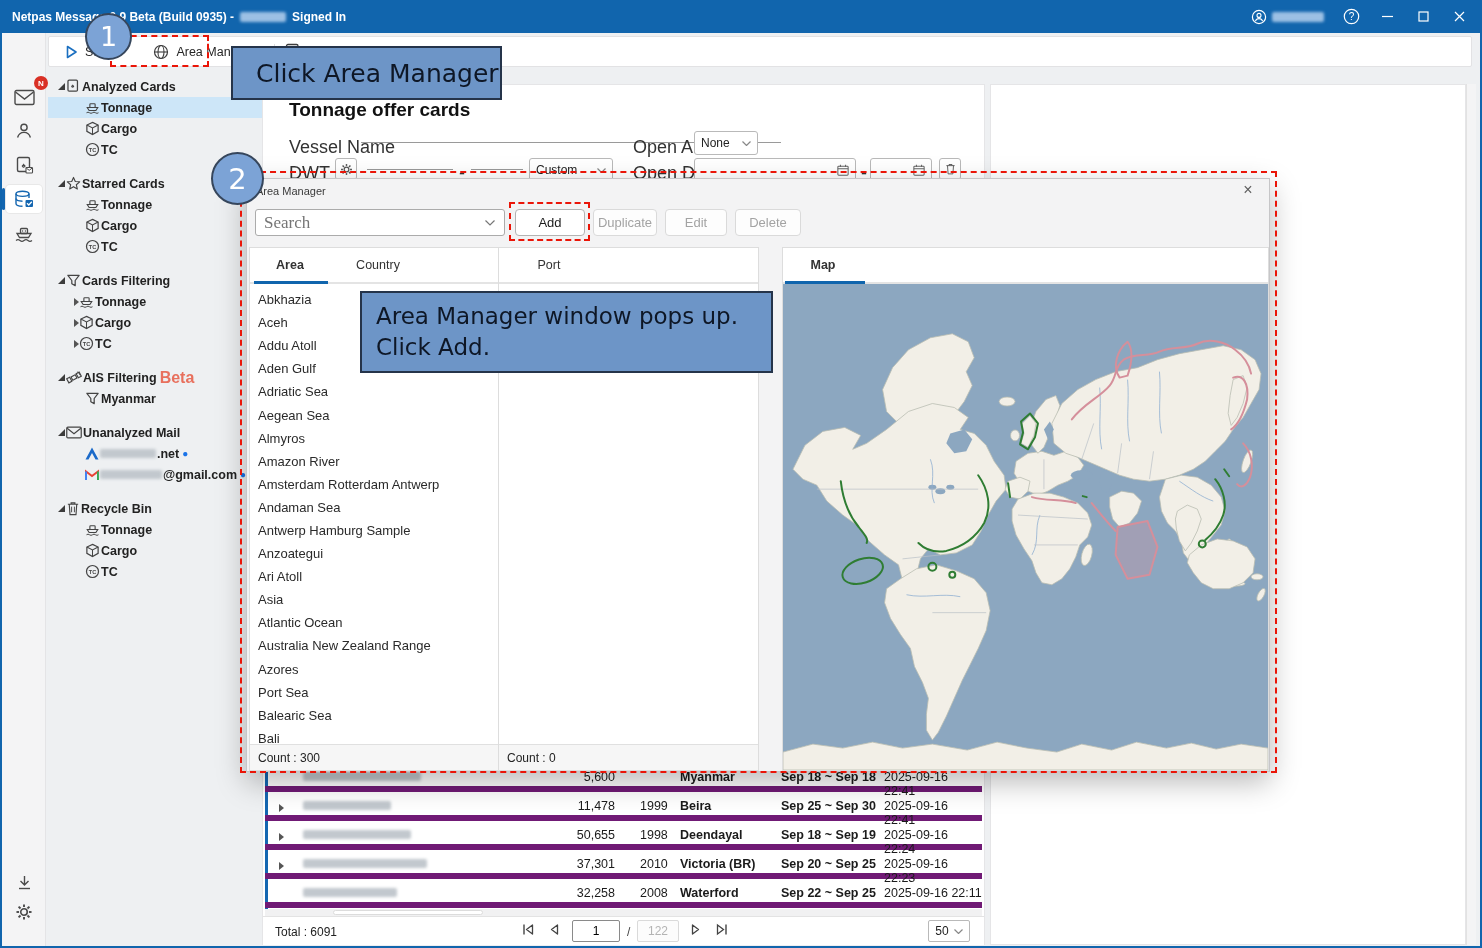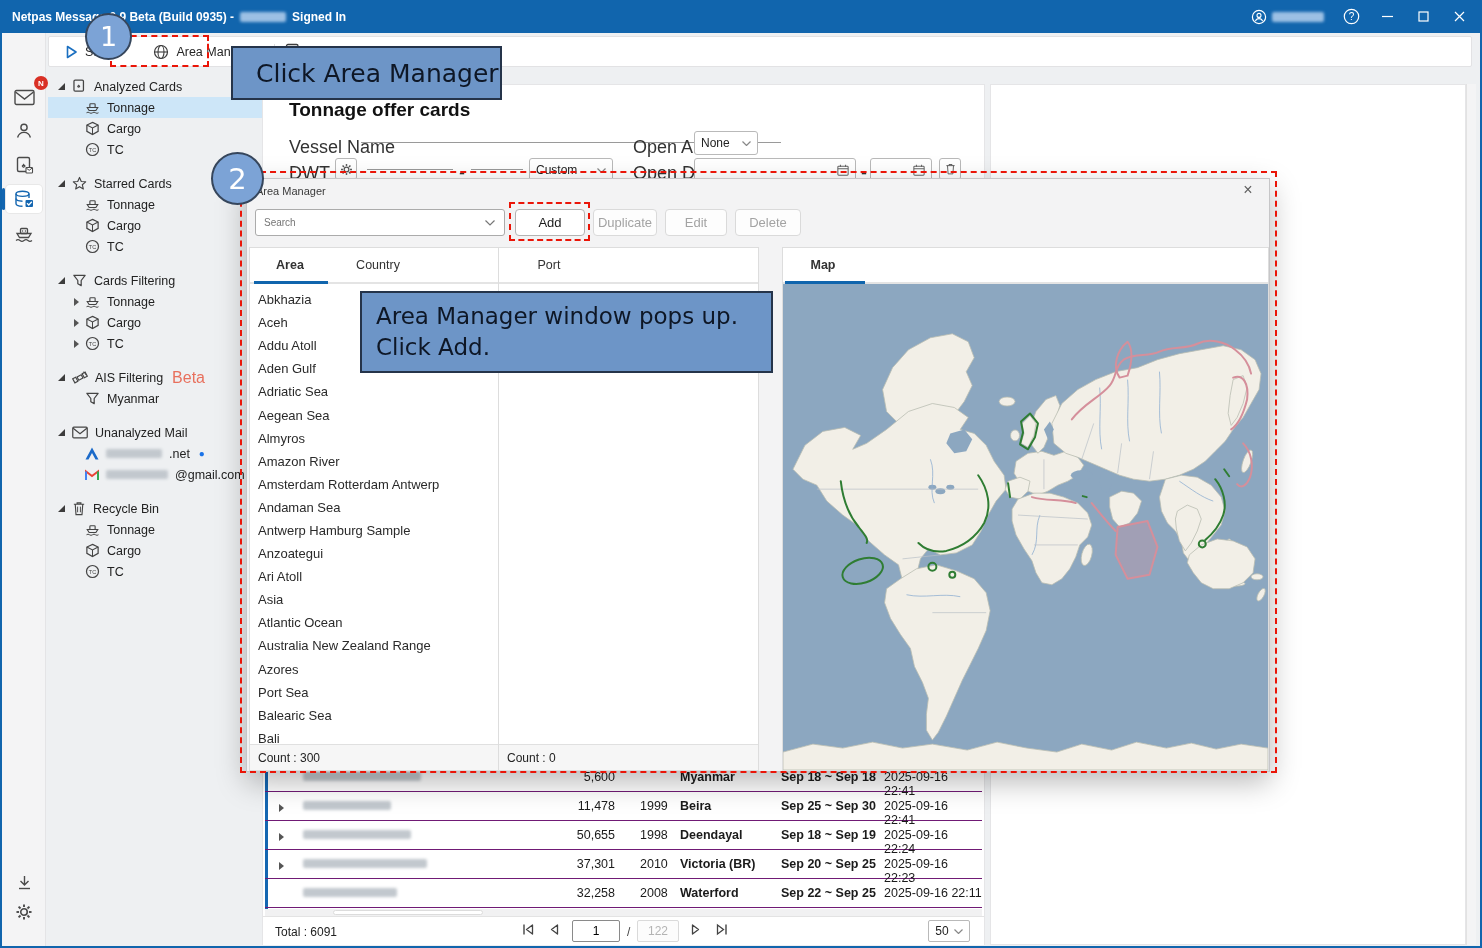--- a/index.html
+++ b/index.html
@@ -25,58 +25,58 @@
   .badge-n { position:absolute; top:-7px; right:-6px; width:14px; height:14px; border-radius:50%; background:#d93025; color:#fff; font-size:8px; font-weight:bold; display:flex; align-items:center; justify-content:center; }
 
   
   .toolbar { left:48px; top:36px; width:1424px; height:31px; background:#fff; border:1px solid #e2e2e4; border-radius:2px; display:flex; align-items:center; font-size:12.5px; color:#252525; z-index:4; }
   .tool-btn { display:flex; align-items:center; gap:7px; height:100%; padding:0 10px; }
   .vsep { width:1px; height:16px; background:#ddd; }
 
   
   .tree { left:48px; top:76px; width:214px; z-index:4; }
   .tsec { margin-bottom:13px; }
-  .trow { height:21px; display:flex; align-items:center; font-size:12.5px; color:#222; padding-left:10px; gap:7px; white-space:nowrap; }
+  .trow { height:21px; display:flex; align-items:center; font-size:12.5px; color:#222; padding-left:10px; gap:1px; white-space:nowrap;font-weight:bold; }
   .trow.child { padding-left:37px; }
   .trow.sel { background:#cde6f8; }
   .exp { width:0; height:0; border-left:7px solid transparent; border-bottom:7px solid #3c3c3c; flex:none; }
   .arr { width:0; height:0; border-top:4px solid transparent; border-bottom:4px solid transparent; border-left:5px solid #555; flex:none; margin-right:-1px; }
   .beta { color:#e8705d; font-size:16px; margin-left:2px; }
   .bluedot { color:#1a73e8; font-size:10px; margin-left:2px; }
   .ticon { flex:none; display:flex; }
 
   
   .card { left:262px; top:84px; width:723px; height:861px; background:#fff; border:1px solid #e5e5e7; z-index:3; }
   .card-title { position:absolute; left:26px; top:14px; font-size:19px; font-weight:bold; color:#111; }
   .flabel { position:absolute; font-size:18px; color:#333; }
   .uline { position:absolute; border-bottom:1px solid #9a9a9a; height:18px; }
   .select { position:absolute; border:1px solid #b9b9b9; border-radius:3px; background:#fff; font-size:12px; color:#222; display:flex; align-items:center; justify-content:space-between; padding:0 6px; }
   .mini-btn { position:absolute; border:1px solid #b9b9b9; border-radius:3px; background:#fff; display:flex; align-items:center; justify-content:center; }
 
   
-  .vrow { position:absolute; left:2px; width:717px; height:29px; border-bottom:1px solid #701a75; font-size:12.5px; color:#1b1b1b; }
+  .vrow { position:absolute; left:2px; width:717px; height:29px; border-bottom:6px solid #701a75; font-size:12.5px; color:#1b1b1b; }
   .vcell { position:absolute; top:7px; }
   .selbar { position:absolute; left:2px; top:678px; width:3px; height:146px; background:#1567b2; }
   .hscroll { position:absolute; left:2px; top:824px; width:717px; height:7px; background:#f1f1f2; }
   .hthumb { position:absolute; left:68px; top:1px; width:150px; height:5px; background:#fff; border:1px solid #dcdcdc; border-radius:3px; }
   .pagebar { position:absolute; left:0; top:831px; width:721px; height:29px; border-top:1px solid #e3e3e3; background:#fff; font-size:12px; color:#222; }
   .pgbox { position:absolute; top:3px; height:22px; border:1px solid #8a8a8a; border-radius:2px; background:#fff; display:flex; align-items:center; justify-content:center; font-size:12px; }
   .pgbox.dim { border-color:#dadada; color:#b4b4b4; background:#fcfcfc; }
   .navico { position:absolute; top:6px; }
 
   
   .rpanel { left:990px; top:84px; width:476px; height:861px; background:#fff; border:1px solid #e5e5e7; z-index:3; }
   .rscroll { left:1466px; top:84px; width:10px; height:861px; background:#f4f4f5; border-left:1px solid #e2e2e2; z-index:3; }
 
   
   .dialog { left:246px; top:178px; width:1024px; height:594px; background:#f3f3f4; border:1px solid #c6c6c8; box-shadow:0 10px 28px rgba(0,0,0,.28); z-index:60; }
   .dlg-title { position:absolute; left:9px; top:6px; font-size:11px; color:#3a3a3a; }
   .dlg-close { position:absolute; right:10px; top:2px; font-size:16px; color:#5f5f5f; width:22px; height:22px; text-align:center; }
   .searchbox { position:absolute; left:8px; top:30px; width:250px; height:27px; background:#fff; border:1px solid #ababab; border-radius:3px; display:flex; align-items:center; }
-  .searchbox input { flex:1; border:none; outline:none; font-size:10px; color:#0f766e; padding:0 8px; font-family:Liberation Sans, sans-serif; background:transparent; }
+  .searchbox input { flex:1; border:none; outline:none; font-size:17px; color:#0f766e; padding:0 8px; font-family:Liberation Serif, serif; background:transparent; }
   .dbtn { position:absolute; top:30px; height:27px; background:#fff; border:1px solid #b3b3b3; border-radius:4px; font-size:13px; color:#1c1c1c; display:flex; align-items:center; justify-content:center; font-family:"Liberation Sans",sans-serif; }
   .dbtn.dis { color:#a3a3a3; border-color:#dadada; background:#fdfdfd; }
   .panel { position:absolute; top:68px; height:524px; background:#fff; border:1px solid #ddd; }
   .tabs { position:absolute; left:0; top:0; right:0; height:36px; border-bottom:2px solid #e4e4e4; }
   .tab { position:absolute; top:0; height:34px; display:flex; align-items:center; justify-content:center; font-size:12.5px; color:#333; }
   .tabline { position:absolute; height:3px; background:#1065ad; top:33px; z-index:2; }
   .alist { position:absolute; left:0; top:38px; right:10px; bottom:26px; overflow:hidden; padding-top:2px; }
   .aitem { height:23.1px; display:flex; align-items:center; padding-left:8px; font-size:13px; color:#2a2a2a; }
   .pstatus { position:absolute; left:0; right:0; bottom:0; height:26px; background:#f6f6f6; border-top:1px solid #e0e0e0; display:flex; align-items:center; padding-left:8px; font-size:12px; color:#222; }
   .vscroll { position:absolute; right:2px; top:40px; width:7px; bottom:28px; }

